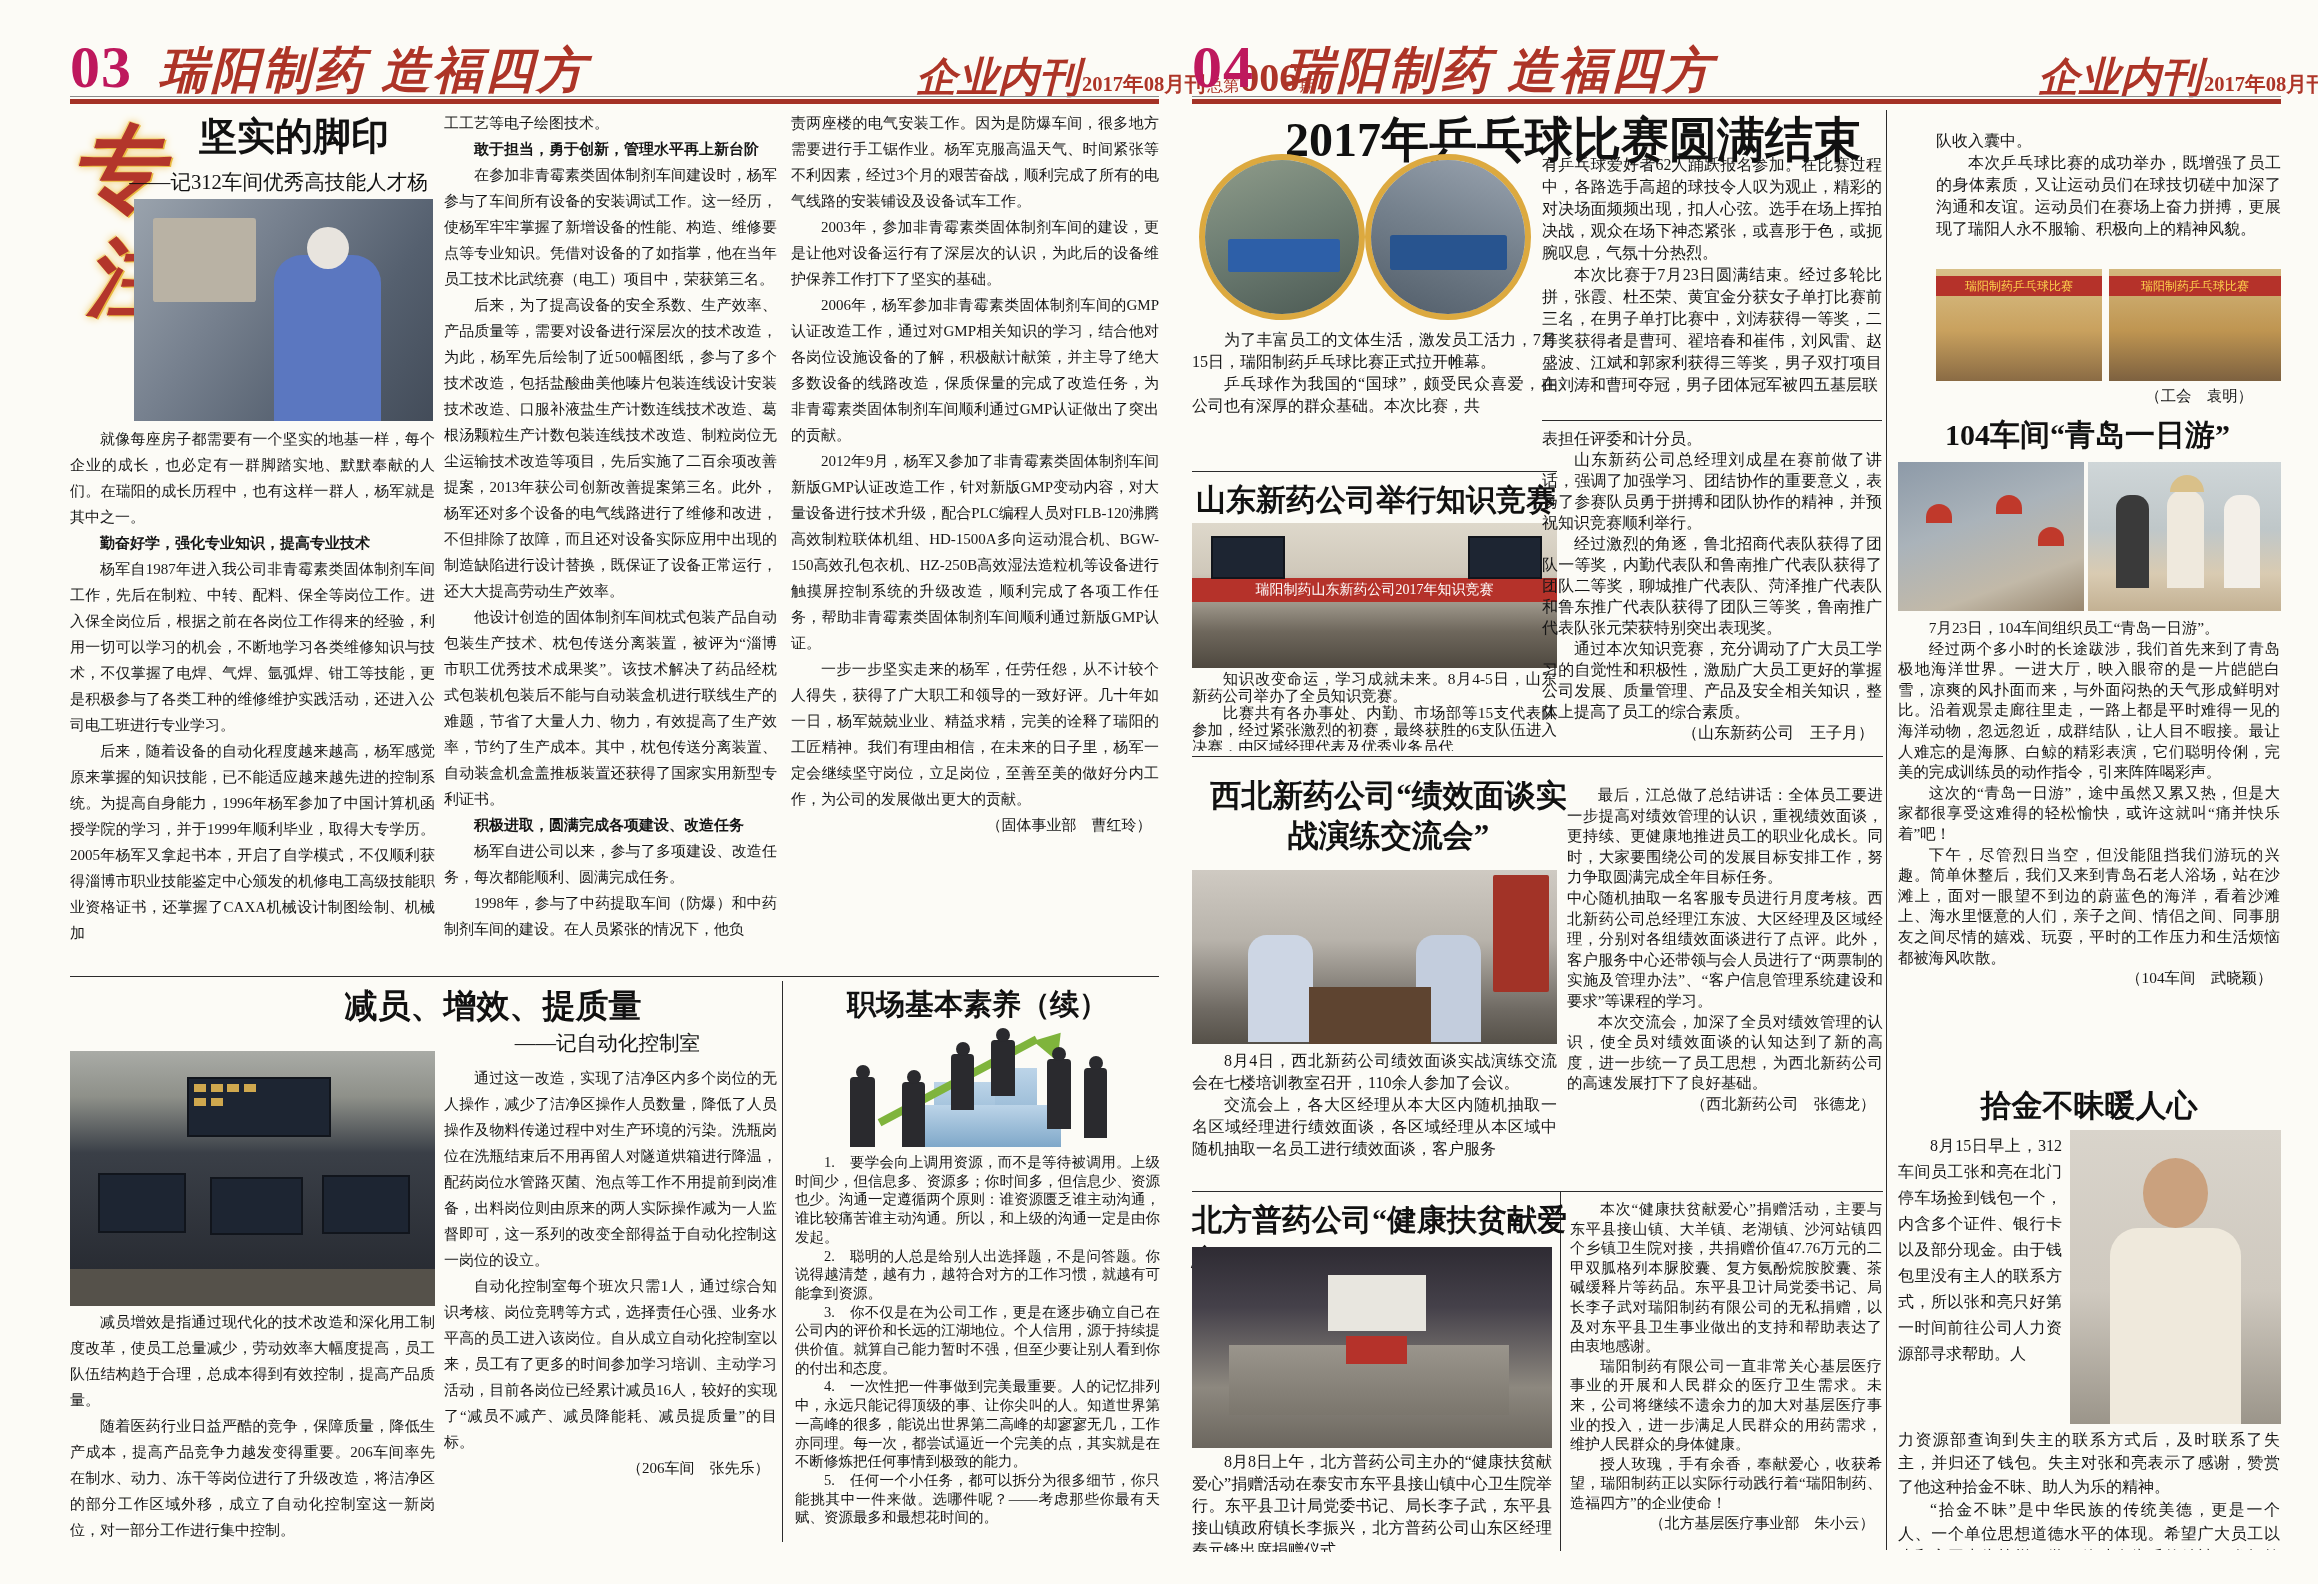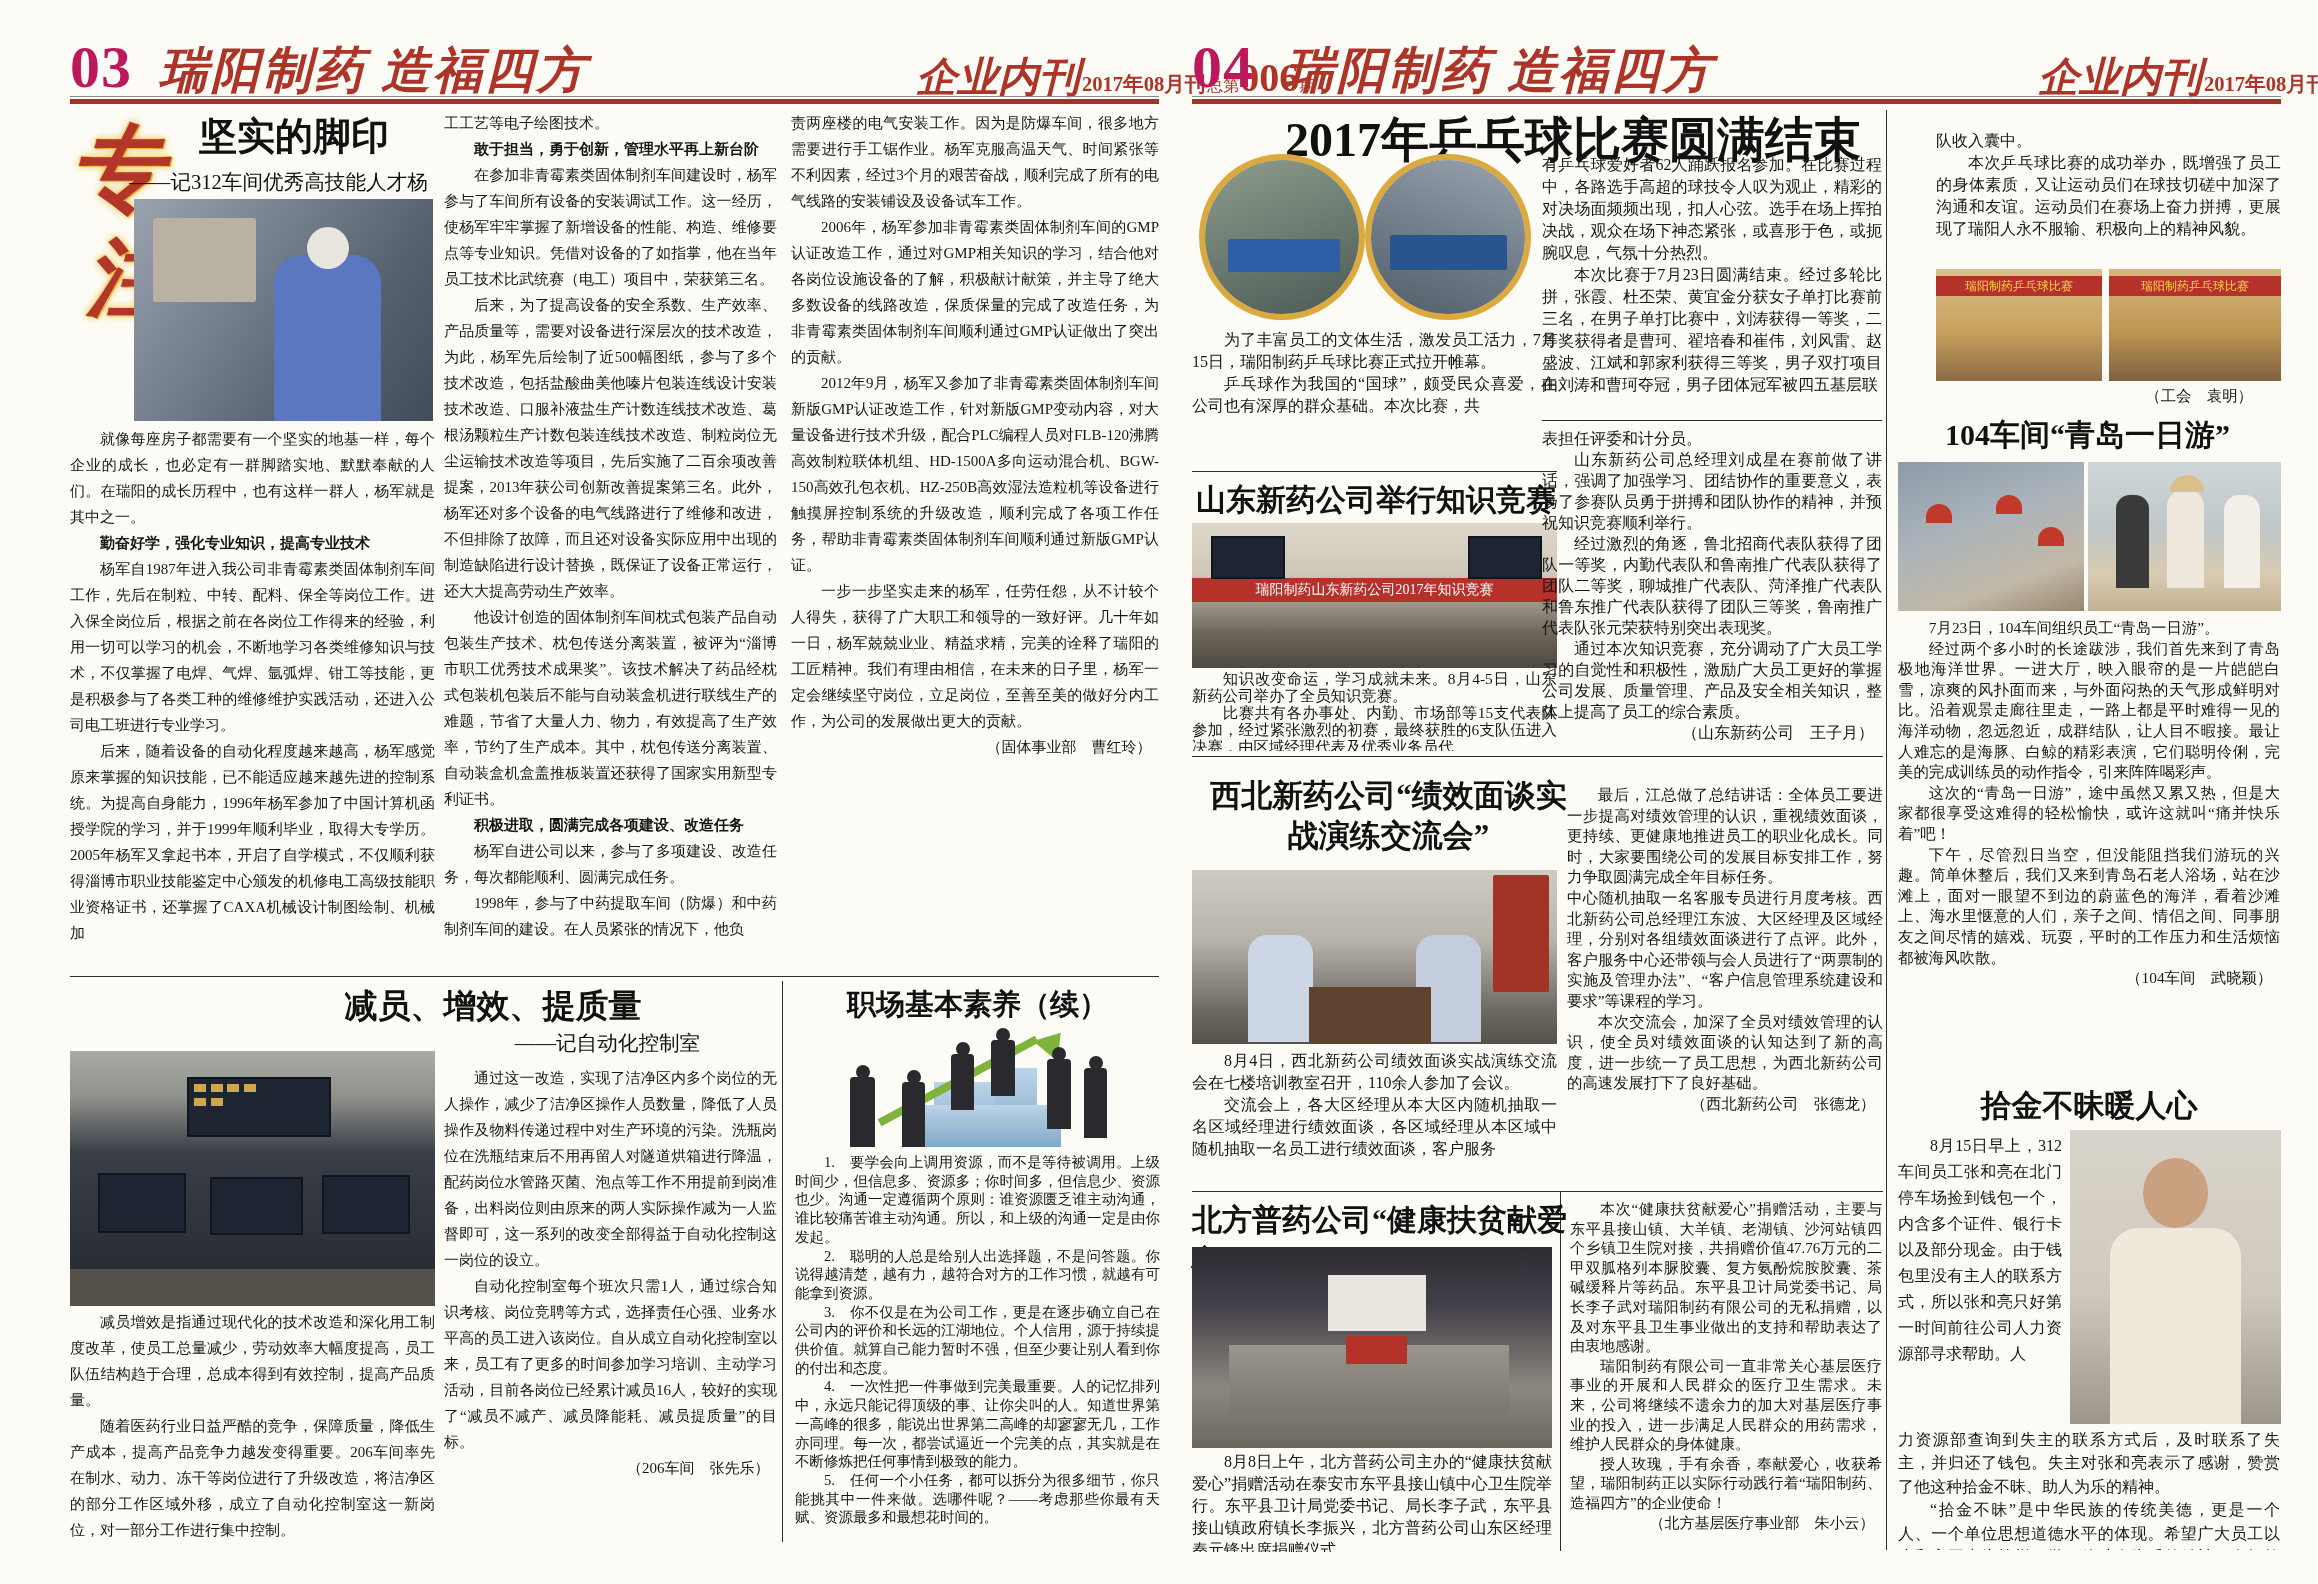--- a/index.html
+++ b/index.html
@@ -94,20 +94,21 @@
     <p class="para h">敢于担当，勇于创新，管理水平再上新台阶</p>
     <p class="para p">在参加非青霉素类固体制剂车间建设时，杨军参与了车间所有设备的安装调试工作。这一经历，使杨军牢牢掌握了新增设备的性能、构造、维修要点等专业知识。凭借对设备的了如指掌，他在当年员工技术比武统赛（电工）项目中，荣获第三名。</p>
     <p class="para p">后来，为了提高设备的安全系数、生产效率、产品质量等，需要对设备进行深层次的技术改造，为此，杨军先后绘制了近500幅图纸，参与了多个技术改造，包括盐酸曲美他嗪片包装连线设计安装技术改造、口服补液盐生产计数连线技术改造、葛根汤颗粒生产计数包装连线技术改造、制粒岗位无尘运输技术改造等项目，先后实施了二百余项改善提案，2013年获公司创新改善提案第三名。此外，杨军还对多个设备的电气线路进行了维修和改进，不但排除了故障，而且还对设备实际应用中出现的制造缺陷进行设计替换，既保证了设备正常运行，还大大提高劳动生产效率。</p>
     <p class="para p">他设计创造的固体制剂车间枕式包装产品自动包装生产技术、枕包传送分离装置，被评为“淄博市职工优秀技术成果奖”。该技术解决了药品经枕式包装机包装后不能与自动装盒机进行联线生产的难题，节省了大量人力、物力，有效提高了生产效率，节约了生产成本。其中，枕包传送分离装置、自动装盒机盒盖推板装置还获得了国家实用新型专利证书。</p>
     <p class="para h">积极进取，圆满完成各项建设、改造任务</p>
     <p class="para p">杨军自进公司以来，参与了多项建设、改造任务，每次都能顺利、圆满完成任务。</p>
     <p class="para p">1998年，参与了中药提取车间（防爆）和中药制剂车间的建设。在人员紧张的情况下，他负</p>
   </div>
 <div class="col p3body" style="left:791px;top:110px;width:368px;height:863px;">
     <p class="para f">责两座楼的电气安装工作。因为是防爆车间，很多地方需要进行手工锯作业。杨军克服高温天气、时间紧张等不利因素，经过3个月的艰苦奋战，顺利完成了所有的电气线路的安装铺设及设备试车工作。</p>
+    <p class="para p">2003年，参加非青霉素类固体制剂车间的建设，更是让他对设备运行有了深层次的认识，为此后的设备维护保养工作打下了坚实的基础。</p>
     <p class="para p">2006年，杨军参加非青霉素类固体制剂车间的GMP认证改造工作，通过对GMP相关知识的学习，结合他对各岗位设施设备的了解，积极献计献策，并主导了绝大多数设备的线路改造，保质保量的完成了改造任务，为非青霉素类固体制剂车间顺利通过GMP认证做出了突出的贡献。</p>
     <p class="para p">2012年9月，杨军又参加了非青霉素类固体制剂车间新版GMP认证改造工作，针对新版GMP变动内容，对大量设备进行技术升级，配合PLC编程人员对FLB-120沸腾高效制粒联体机组、HD-1500A多向运动混合机、BGW-150高效孔包衣机、HZ-250B高效湿法造粒机等设备进行触摸屏控制系统的升级改造，顺利完成了各项工作任务，帮助非青霉素类固体制剂车间顺利通过新版GMP认证。</p>
     <p class="para p">一步一步坚实走来的杨军，任劳任怨，从不计较个人得失，获得了广大职工和领导的一致好评。几十年如一日，杨军兢兢业业、精益求精，完美的诠释了瑞阳的工匠精神。我们有理由相信，在未来的日子里，杨军一定会继续坚守岗位，立足岗位，至善至美的做好分内工作，为公司的发展做出更大的贡献。</p>
     <p class="para b">（固体事业部　曹红玲）</p>
   </div>
 
 <div class="abs divider" style="left:70px;top:976px;width:1089px;height:1.4px;"></div>
 
 <div class="art-title" style="left:210px;top:984px;width:566px;font-size:33px;">减员、增效、提质量</div>
 <div class="art-sub" style="left:444px;top:1029px;width:327px;font-size:20.6px;">——记自动化控制室</div>

